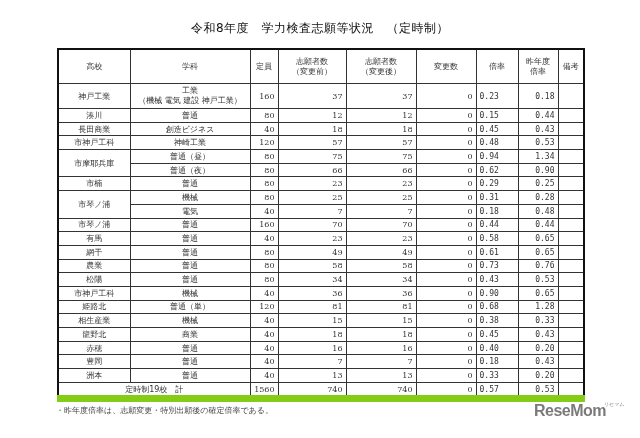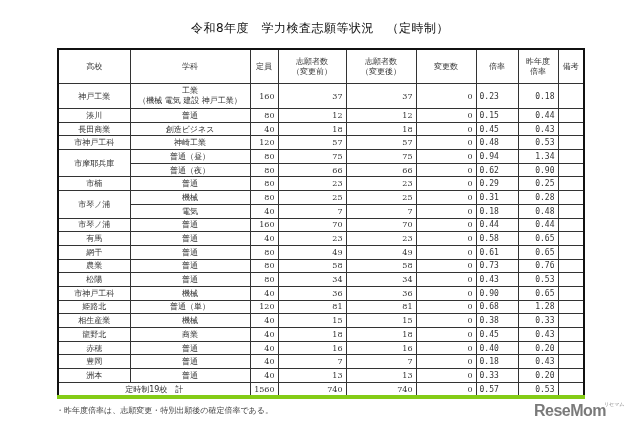--- a/index.html
+++ b/index.html
@@ -10,21 +10,21 @@
   table.grid { position:absolute; left:57px; top:48px; border-collapse:collapse;
                table-layout:fixed; font-size:8px; color:#333; }
   table.grid td, table.grid th { border:1px solid #333; padding:0 3px; height:12.7px;
                line-height:11px; white-space:nowrap; overflow:hidden; font-weight:normal; }
   table.grid th { height:33px; text-align:center; line-height:10px; }
   .c { text-align:center; }
   .r { text-align:right; font-family:"DejaVu Serif", serif; }
   .rate { text-align:left; font-family:"DejaVu Sans Mono", monospace; font-size:8px; }
   .rate-r { text-align:right; font-family:"DejaVu Sans Mono", monospace; font-size:8px; }
   tr.first td { height:24px; }
-  tr.total td { border-bottom:4px solid #84cc16; }
+  tr.total td { border-bottom:7px solid #84cc16; }
   table.grid { border:2px solid #111; }
   .note { position:absolute; left:56px; top:405px; font-size:8px; color:#444;text-align:center; }
   .logo { position:absolute; left:534px; top:402px; font-family:"Liberation Sans", sans-serif;
           font-weight:bold; font-size:16px; color:#7a7a7a; letter-spacing:-0.5px; }
   .logo-sub { position:absolute; left:604px; top:401px; font-size:5px; color:#888; }
 </style>
 </head>
 <body>
 
 <div class="title">令和8年度　学力検査志願等状況　（定時制）</div>

